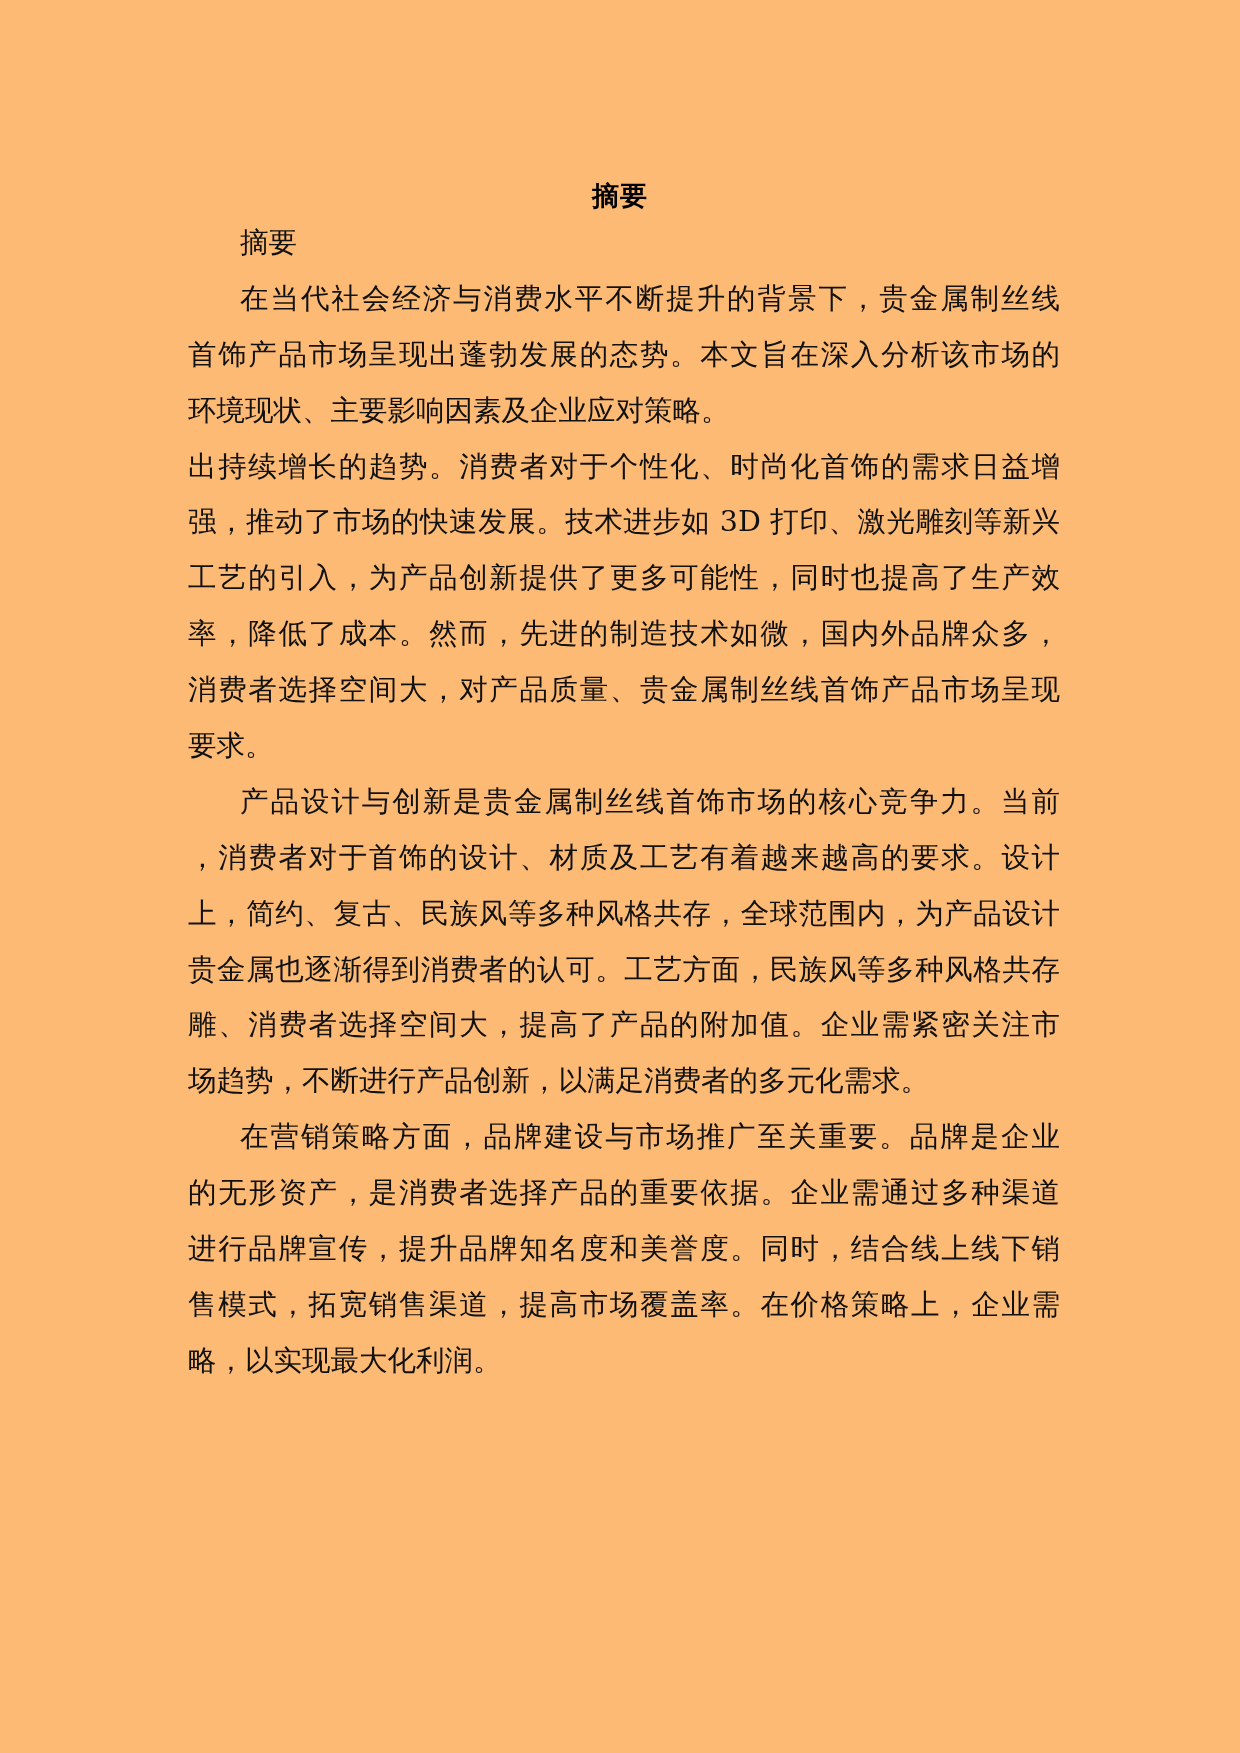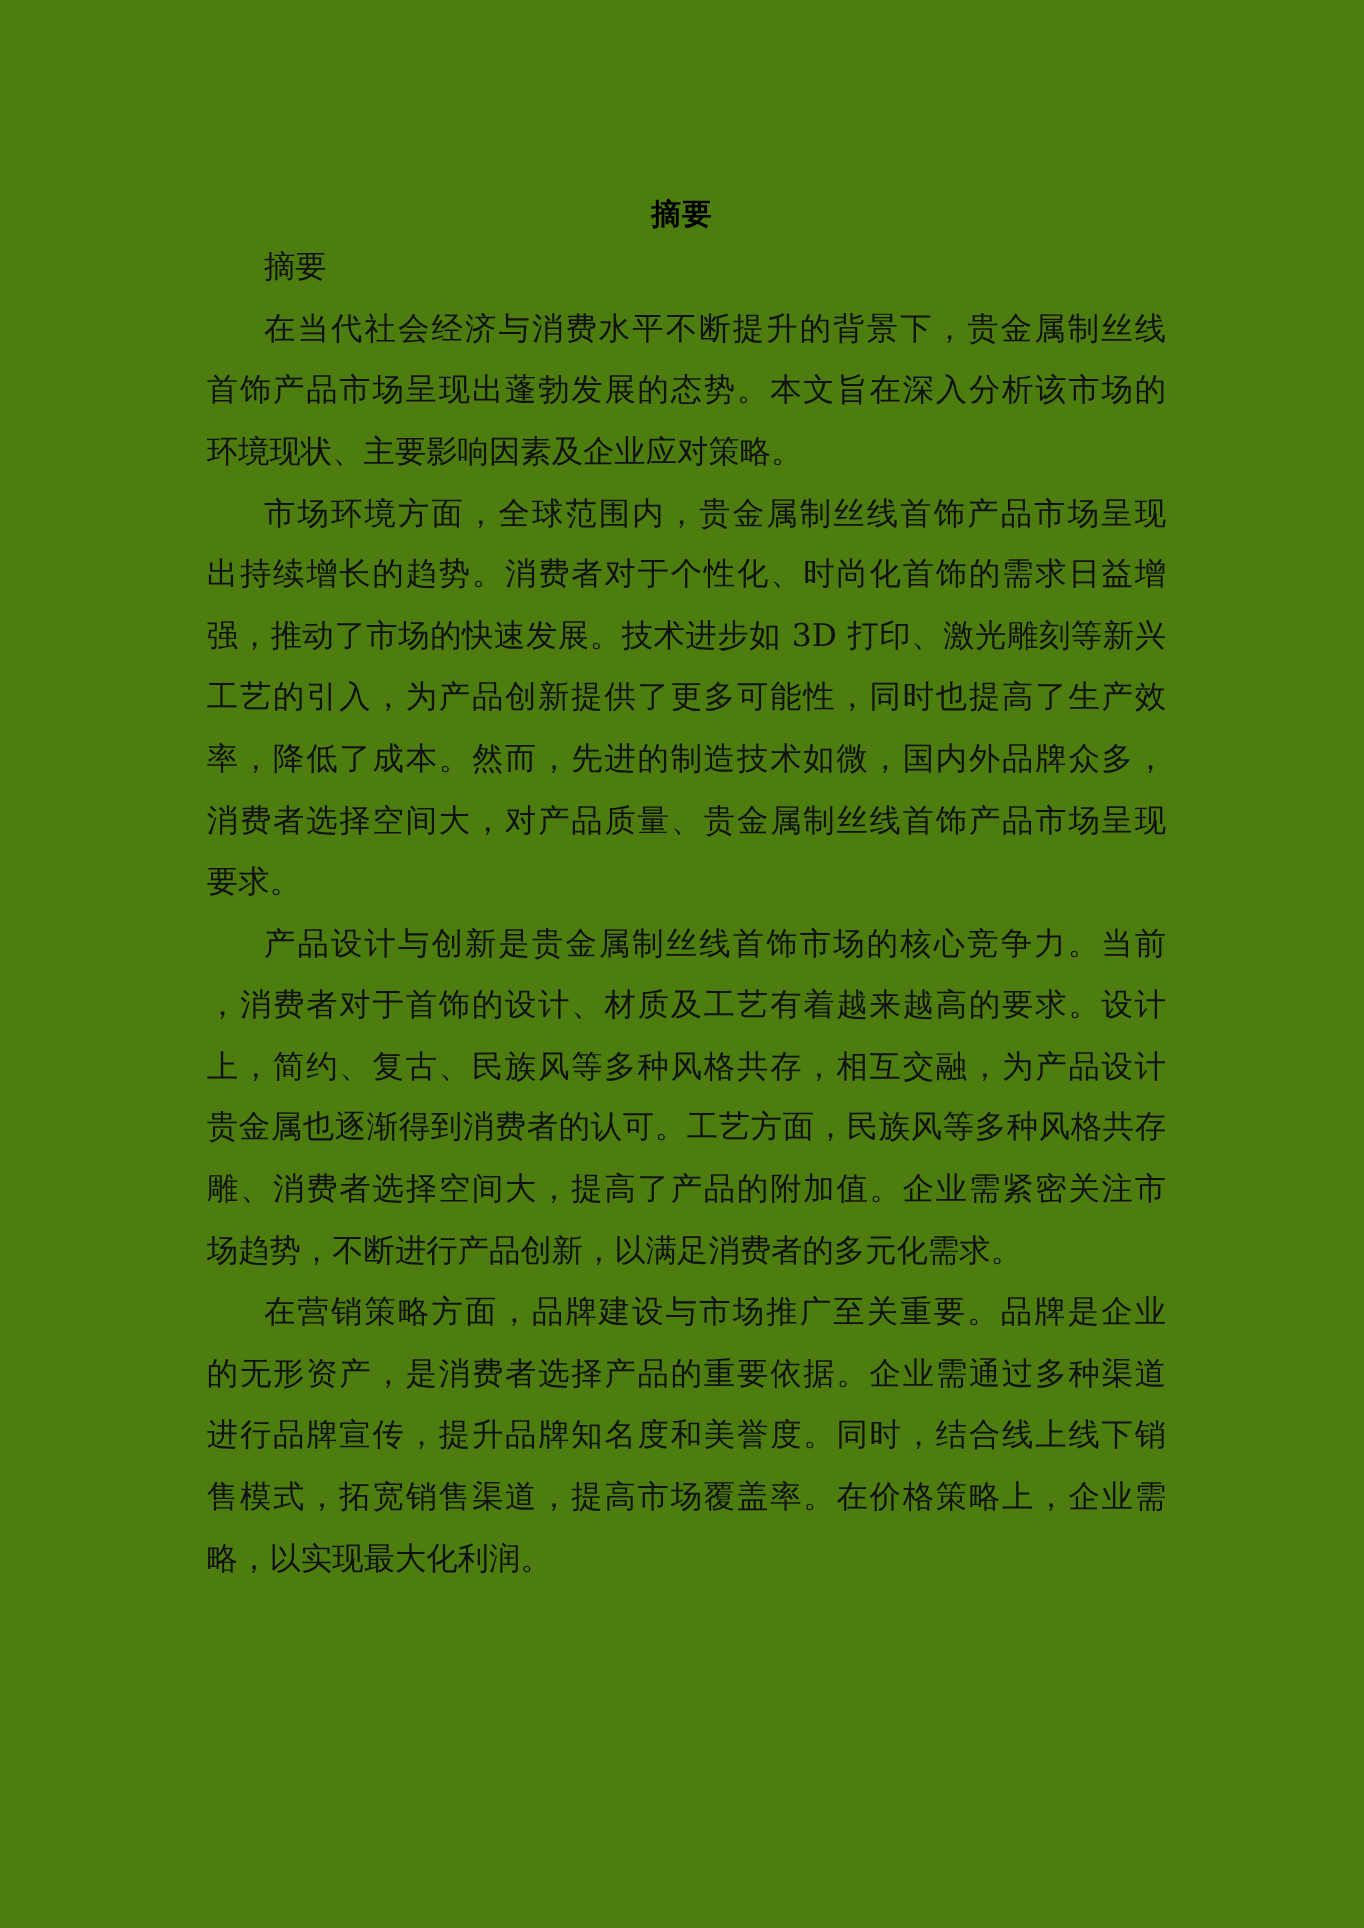--- a/index.html
+++ b/index.html
@@ -14,21 +14,21 @@
     overflow: hidden;
     font-family: "DejaVu Serif", "Liberation Serif", serif;
     color: #111111;
   }
   .page {
     position: absolute;
     left: 0;
     top: 0;
     width: 1240px;
     height: 1753px;
-    background: #4d7c0f;
+    background: #fdba74;
   }
   .title {
     position: absolute;
     top: 176px;
     left: 0;
     width: 1240px;
     text-align: center;
     font-family: "DejaVu Sans", "Liberation Sans", sans-serif;
     font-weight: bold;
     font-size: 27px;
@@ -84,23 +84,20 @@
         </div>
       <div class="line">
           <span class="t">首饰产品市场呈现出蓬勃发展的态势。本文旨在深入分析该市场的</span>
         </div>
       <div class="line last">
           <span class="t">环境现状、主要影响因素及企业应对策略。</span>
         </div>
     </div>
 
     <div>
-      <div class="line indent">
-          <span class="t">市场环境方面，全球范围内，贵金属制丝线首饰产品市场呈现</span>
-        </div>
       <div class="line">
           <span class="t">出持续增长的趋势。消费者对于个性化、时尚化首饰的需求日益增</span>
         </div>
       <div class="line">
           <span class="t">强，推动了市场的快速发展。技术进步如 3D 打印、激光雕刻等新兴</span>
         </div>
       <div class="line">
           <span class="t">工艺的引入，为产品创新提供了更多可能性，同时也提高了生产效</span>
         </div>
       <div class="line">
@@ -115,21 +112,21 @@
     </div>
 
     <div>
       <div class="line indent">
           <span class="t">产品设计与创新是贵金属制丝线首饰市场的核心竞争力。当前</span>
         </div>
       <div class="line">
           <span class="t">，消费者对于首饰的设计、材质及工艺有着越来越高的要求。设计</span>
         </div>
       <div class="line">
-          <span class="t">上，简约、复古、民族风等多种风格共存，相互交融，为产品设计</span>
+          <span class="t">上，简约、复古、民族风等多种风格共存，全球范围内，为产品设计</span>
         </div>
       <div class="line">
           <span class="t">贵金属也逐渐得到消费者的认可。工艺方面，民族风等多种风格共存</span>
         </div>
       <div class="line">
           <span class="t">雕、消费者选择空间大，提高了产品的附加值。企业需紧密关注市</span>
         </div>
       <div class="line last">
           <span class="t">场趋势，不断进行产品创新，以满足消费者的多元化需求。</span>
         </div>

